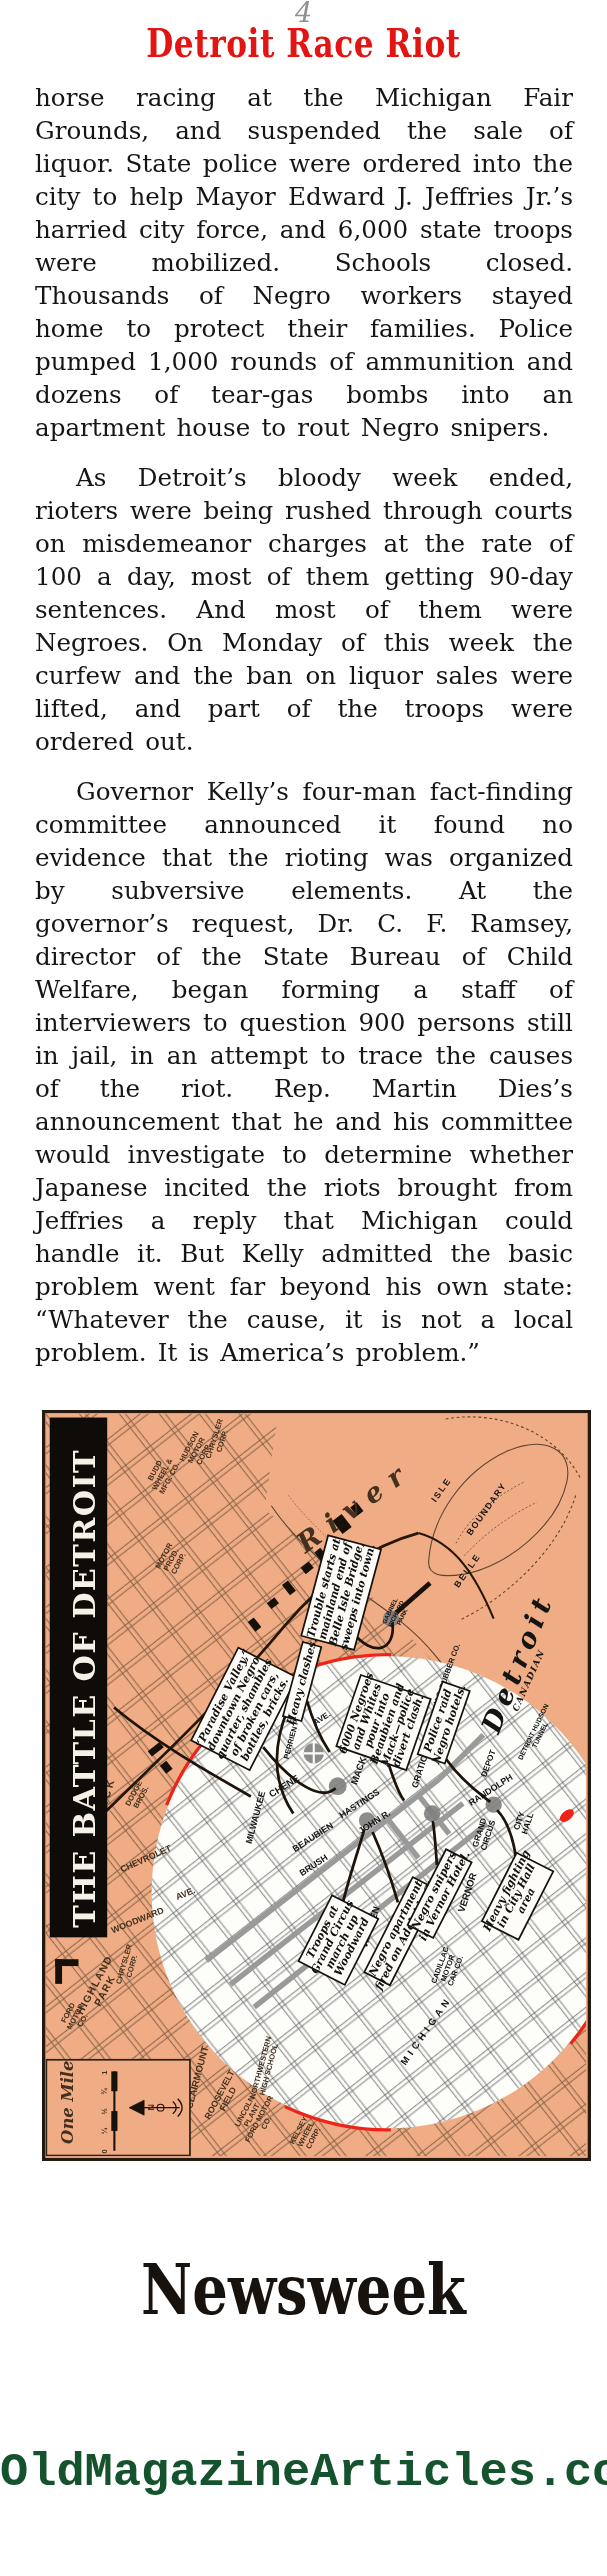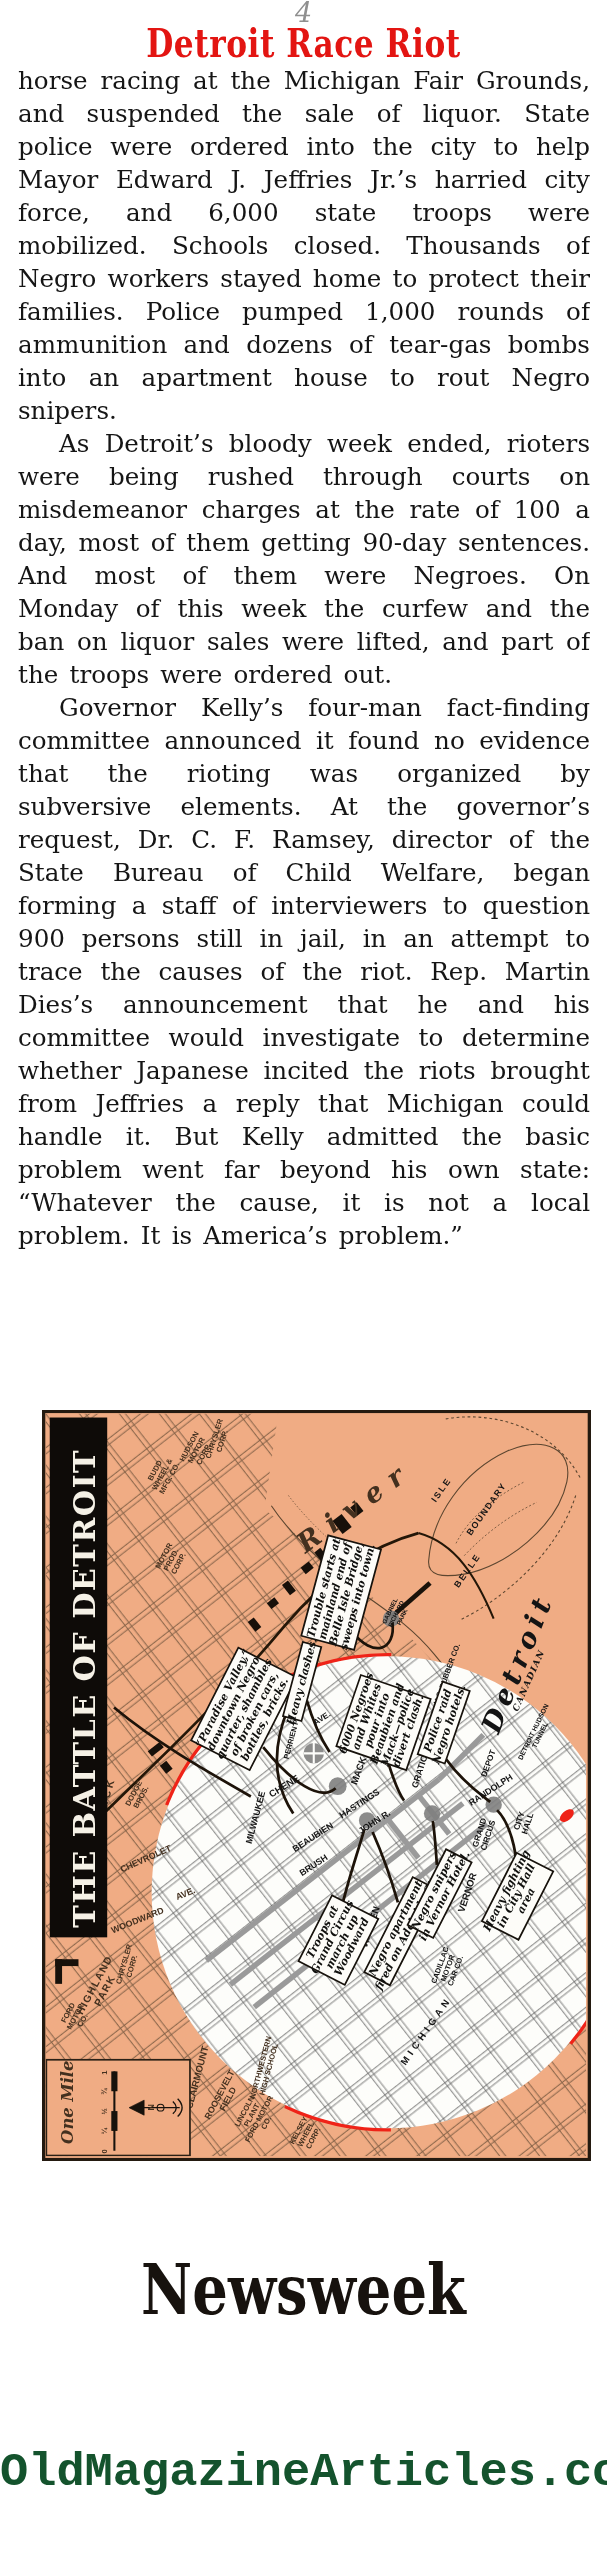--- a/index.html
+++ b/index.html
@@ -8,21 +8,21 @@
   .page-number{position:absolute;top:-2.7px;left:0;width:100%;text-align:center;
     font-family:"DejaVu Serif",serif;font-style:italic;font-size:27px;color:#8f8f8f;}
 
   .article-title{position:absolute;top:19px;left:0;width:100%;text-align:center;
     font-family:"DejaVu Serif",serif;font-weight:bold;font-size:40px;color:#e31512;
     transform:scaleX(0.78);transform-origin:50% 50%;letter-spacing:0.7px;white-space:nowrap;}
 
   .article-body{position:absolute;top:64px;left:18px;width:572px;height:1344px;overflow:hidden;
     font-family:"DejaVu Serif",serif;font-size:24.6px;line-height:33px;color:#151515;
     text-align:justify;word-spacing:3.4px;}
-  .article-body p{margin:0;}
+  .article-body p{margin:17px;}
   .article-body p.indent{text-indent:41px;}
 
   .map-wrap{position:absolute;top:1410px;left:42px;width:549px;height:751px;}
   svg{display:block;}
   svg text{font-family:"Liberation Sans",sans-serif;fill:#43301f;}
   .sl text{text-anchor:middle;font-weight:bold;}
   .wl text, text.wl{fill:#141414;}
   .co text{font-family:"DejaVu Serif",serif;font-style:italic;font-weight:bold;
     fill:#10100e;text-anchor:middle;font-size:16px;}
   .script{font-family:"DejaVu Serif",serif;font-style:italic;font-weight:bold;}

